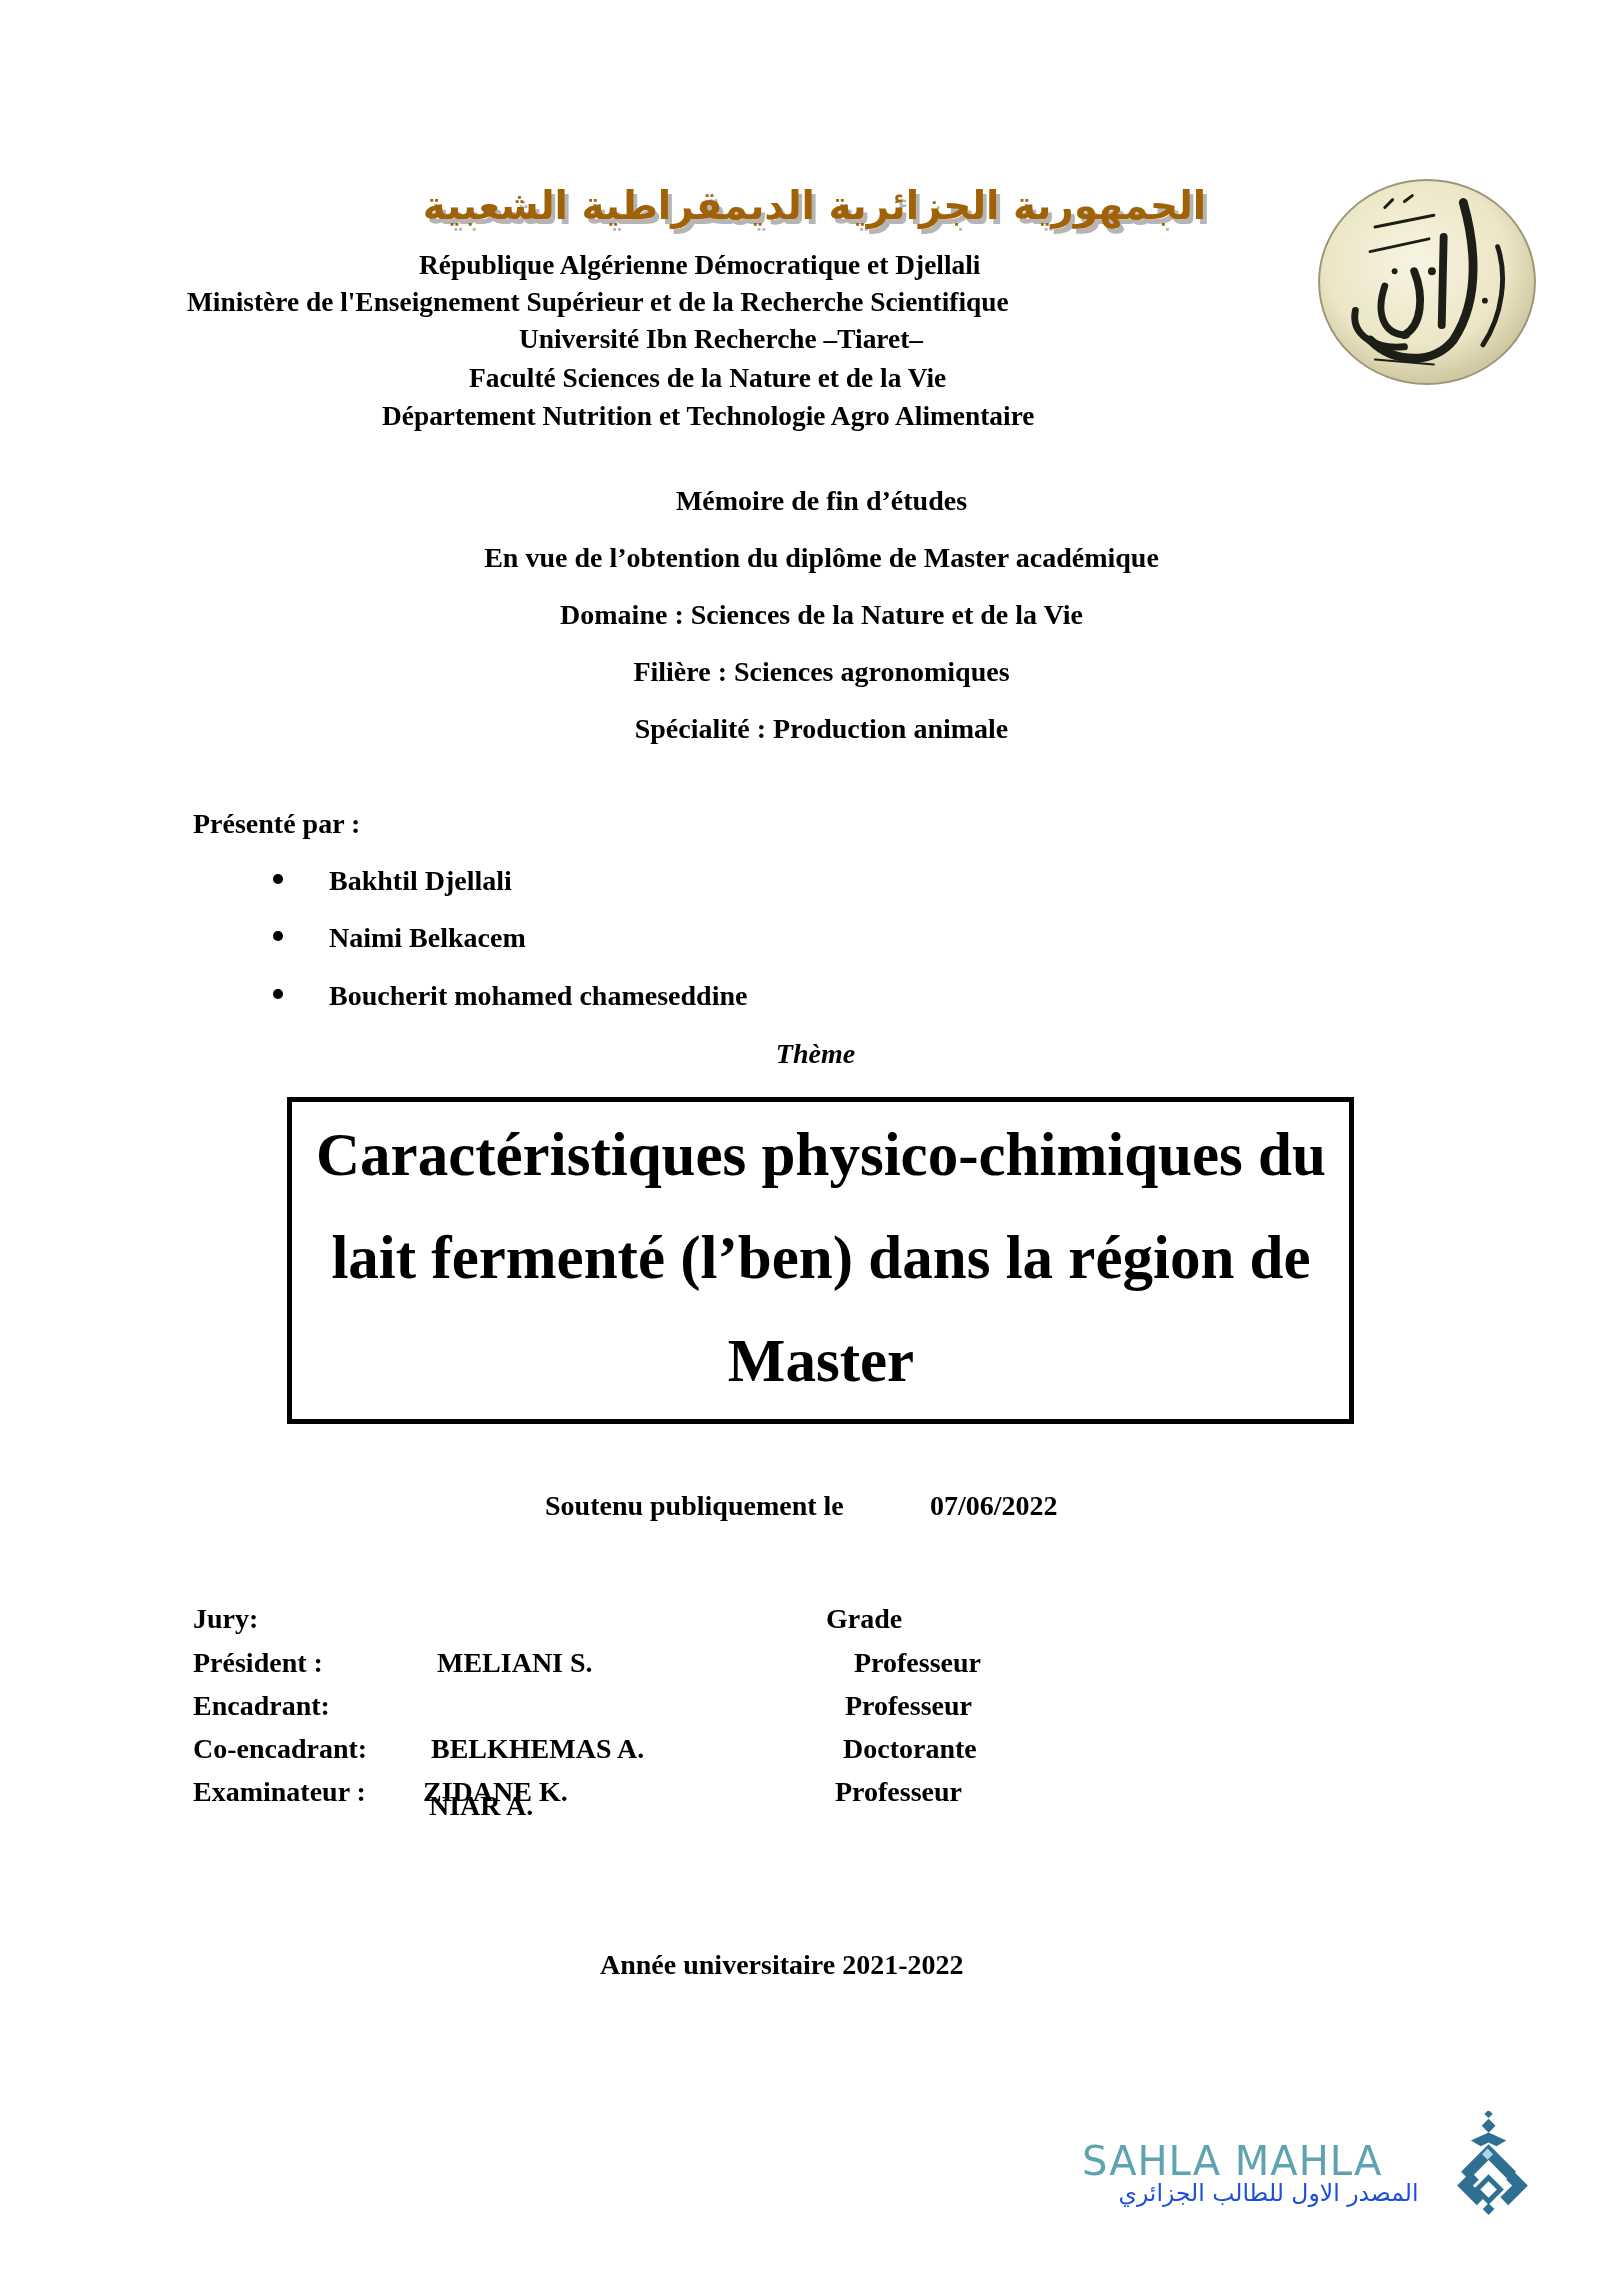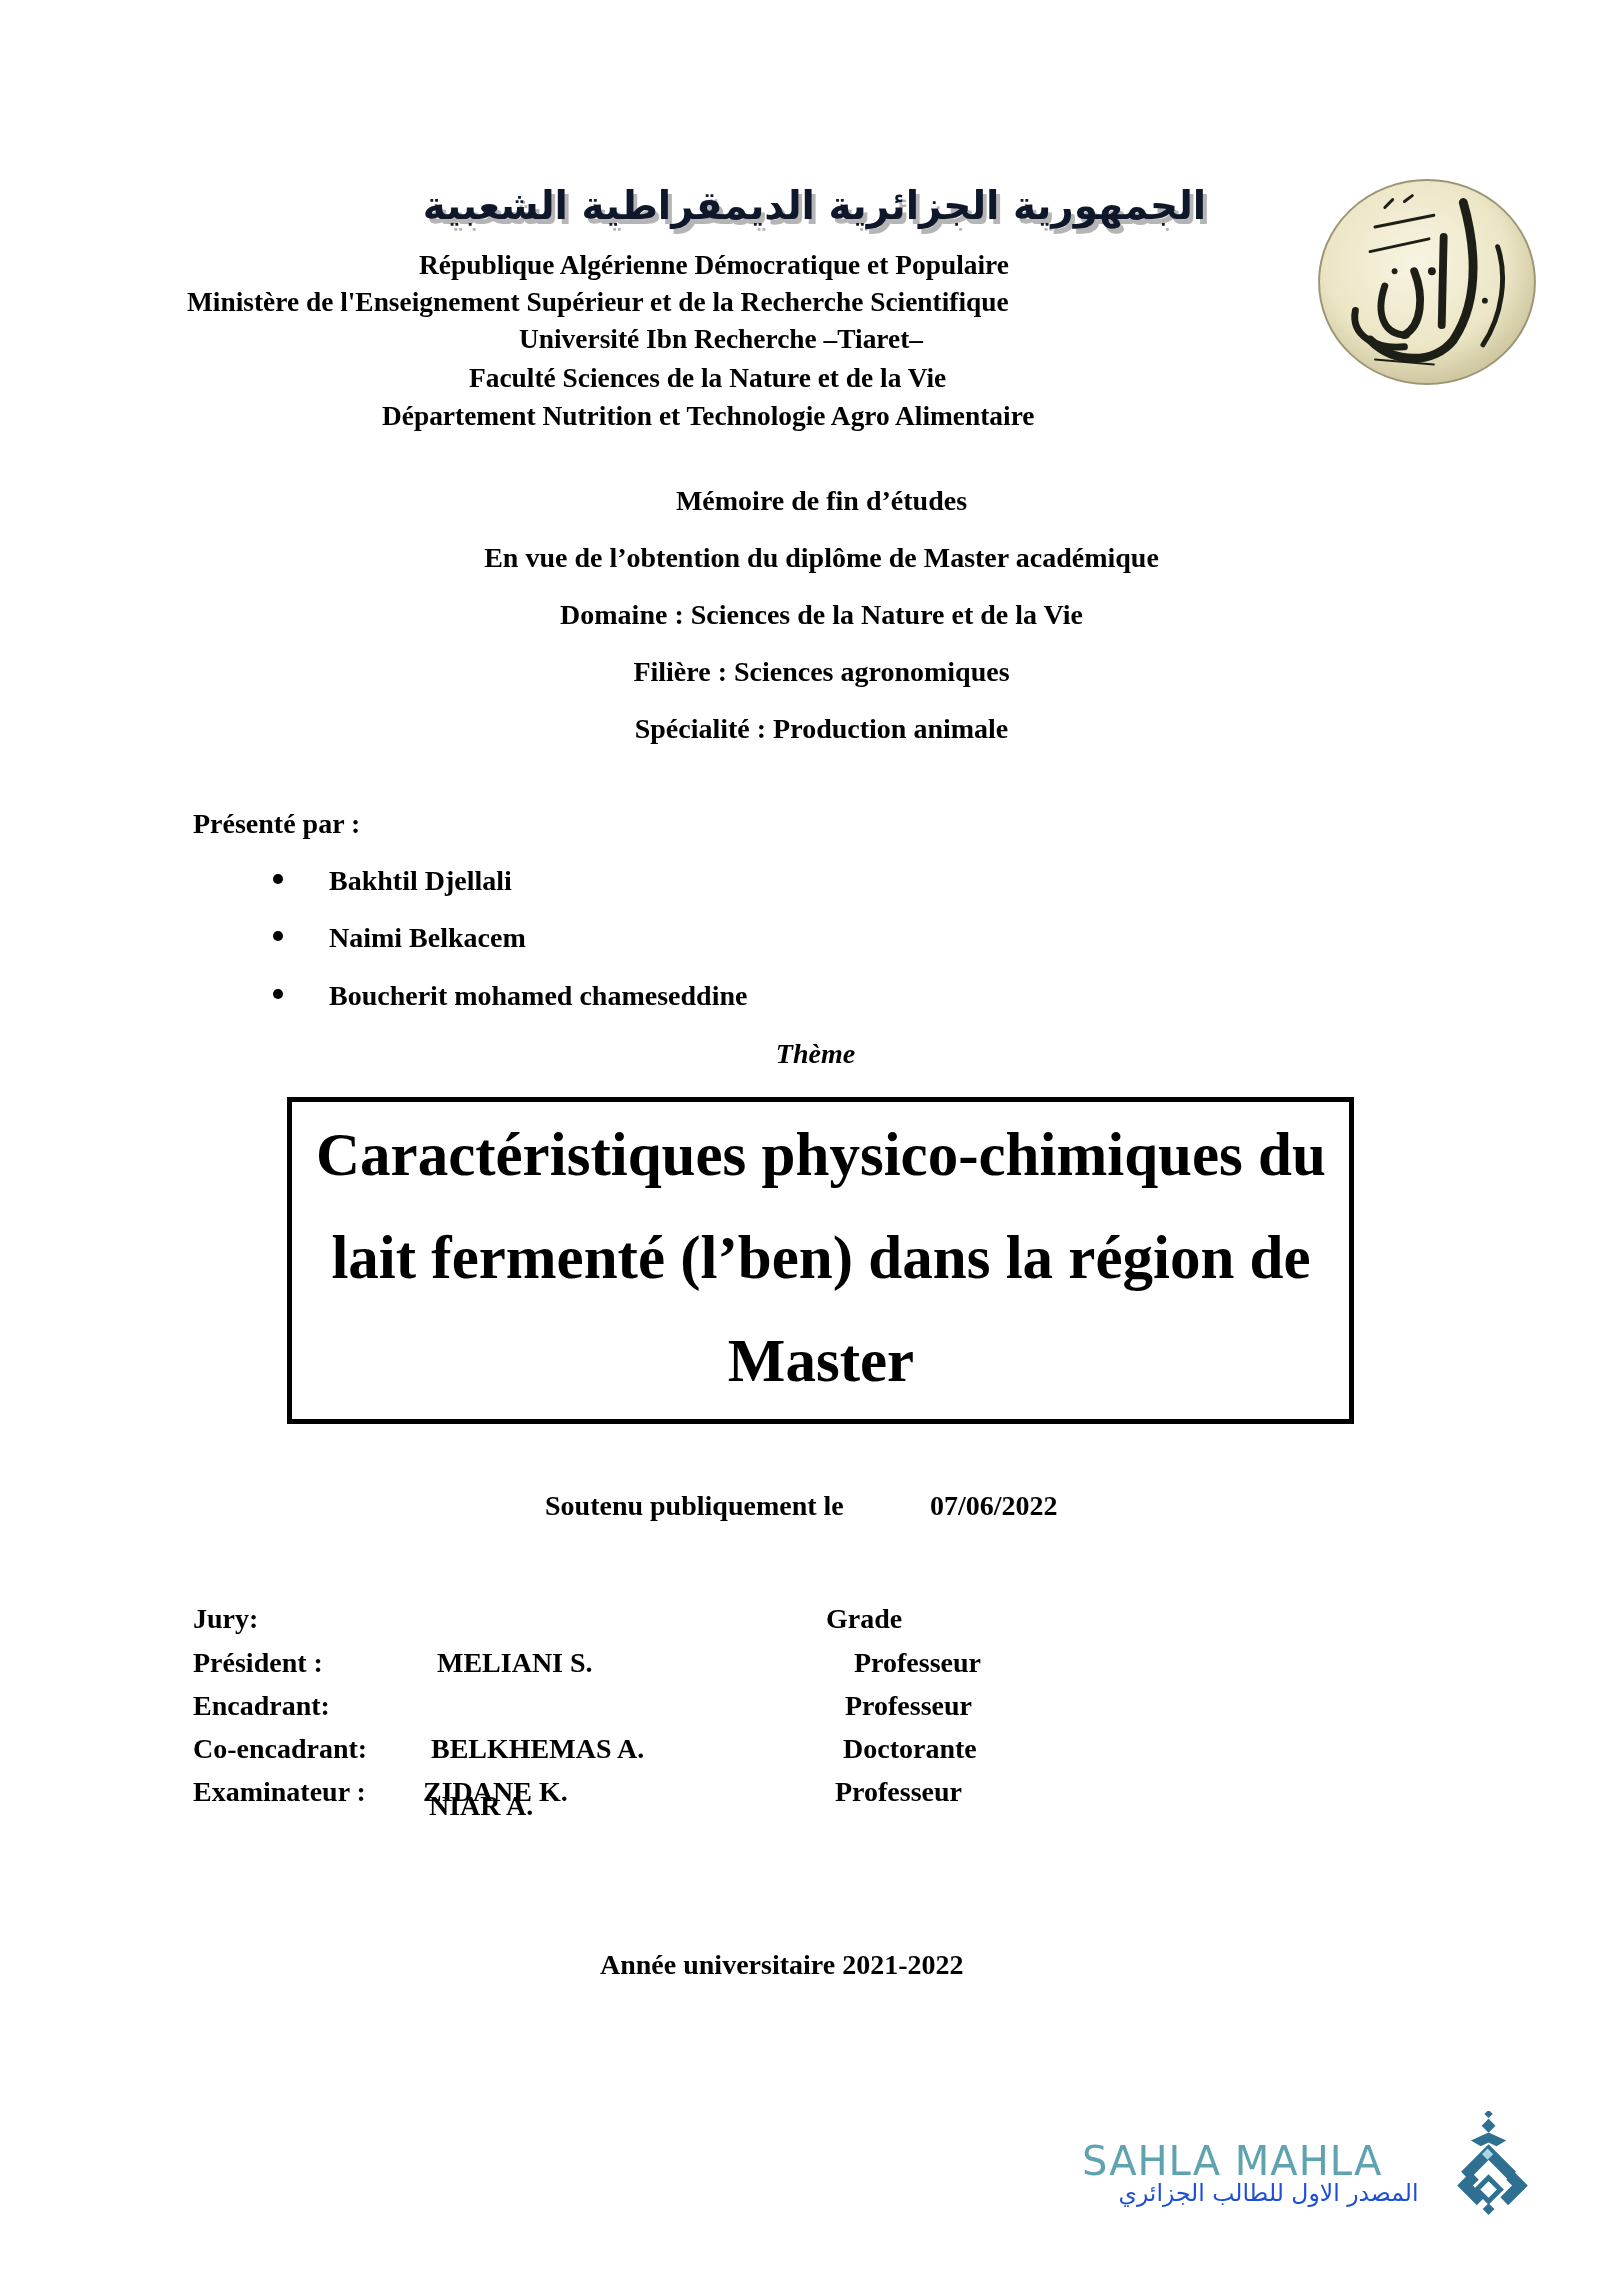--- a/index.html
+++ b/index.html
@@ -2,21 +2,21 @@
 <html><head>
 <meta charset="utf-8">
 <style>
   html, body { margin: 0; padding: 0; background: #ffffff; }
   body { width: 1621px; height: 2293px; position: relative; overflow: hidden;
          font-family: "Liberation Serif", "DejaVu Serif", serif; color: #000; }
   .abs { position: absolute; white-space: nowrap; }
   .hdr { font-size: 27.4px; font-weight: bold; line-height: 1; }
   .mid { font-size: 28px; font-weight: bold; line-height: 1; left: 0; width: 1643px; text-align: center; }
   .arabic-title { font-family: "DejaVu Sans", sans-serif; font-weight: bold; font-size: 39px;
-                  direction: rtl; line-height: 1; color: #0f172a;
+                  direction: rtl; line-height: 1; color: #a16207;
                   text-shadow: 3.9px 4.9px 0 #b5b5b5; }
   .logo-seal { position: absolute; left: 1316px; top: 178px; width: 222px; height: 208px; }
   .presented { font-size: 28px; font-weight: bold; line-height: 1; }
   .bullet-dot { position: absolute; width: 9.8px; height: 9.8px; border-radius: 50%; background: #000; }
   .theme { font-size: 28px; font-weight: bold; font-style: italic; line-height: 1; }
   .title-box { position: absolute; left: 287px; top: 1097px; width: 1057px; height: 317px;
                border: 5.9px solid #000; }
   .title-line { font-size: 61px; font-weight: bold; line-height: 1; left: 287px; width: 1068px; text-align: center; }
   .jury { font-size: 28px; font-weight: bold; line-height: 1; }
   .sahla-text { font-family: "DejaVu Sans", sans-serif; font-size: 40px; letter-spacing: 1px;
@@ -54,21 +54,21 @@
     </g>
     <g fill="#1d1f17">
       <circle cx="118" cy="95" r="4"></circle>
       <circle cx="160" cy="85" r="3"></circle>
       <circle cx="172" cy="125" r="3"></circle>
       <circle cx="80" cy="95" r="3"></circle>
     </g>
   </svg>
 </div>
 
-<div class="abs hdr" style="left:419px; top:252px;">République Algérienne Démocratique et Populaire</div>
+<div class="abs hdr" style="left:419px; top:252px;">République Algérienne Démocratique et Djellali</div>
 <div class="abs hdr" style="left:187px; top:289px;">Ministère de l'Enseignement Supérieur et de la Recherche Scientifique</div>
 <div class="abs hdr" style="left:519px; top:326px;">Université Ibn Recherche –Tiaret–</div>
 <div class="abs hdr" style="left:469px; top:365px;">Faculté Sciences de la Nature et de la Vie</div>
 <div class="abs hdr" style="left:382px; top:403px;">Département Nutrition et Technologie Agro Alimentaire</div>
 
 <div class="abs mid" style="top:487px;">Mémoire de fin d’études</div>
 <div class="abs mid" style="top:544px;">En vue de l’obtention du diplôme de Master académique</div>
 <div class="abs mid" style="top:601px;">Domaine : Sciences de la Nature et de la Vie</div>
 <div class="abs mid" style="top:658px;">Filière : Sciences agronomiques</div>
 <div class="abs mid" style="top:715px;">Spécialité : Production animale</div>

